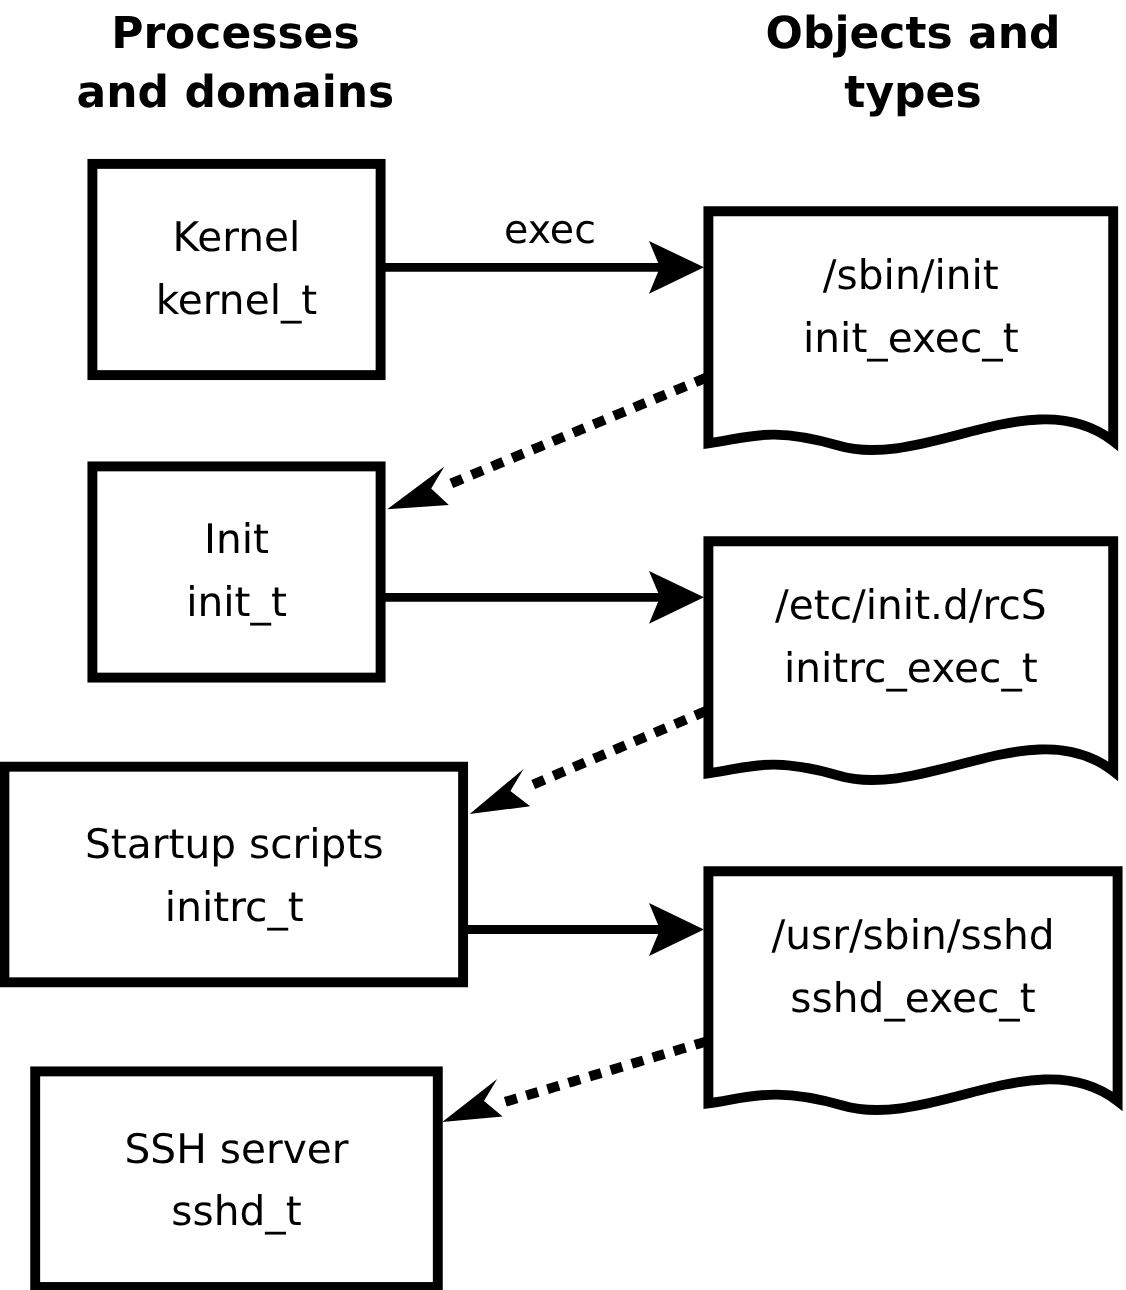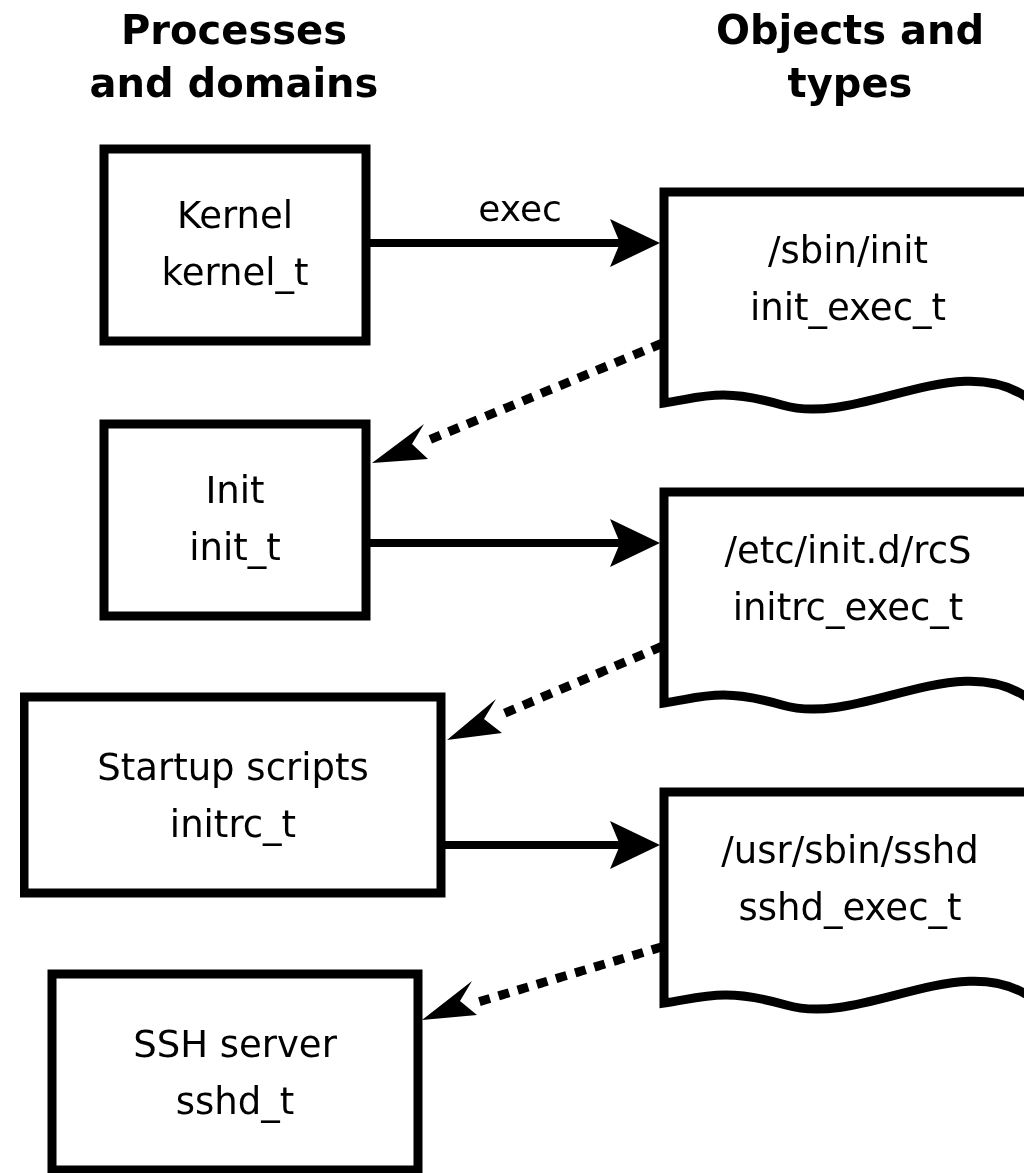--- a/index.html
+++ b/index.html
@@ -10,21 +10,20 @@
   body {
     width: 1024px;
     height: 1173px;
     font-family: "DejaVu Sans", "Liberation Sans", sans-serif;
     overflow: hidden;
   }
   #diagram-root {
     position: relative;
     width: 1000px;
     height: 1173px;
-    padding-left: 20px;
   }
   svg.diagram {
     display: block;
     width: 1024px;
     height: 1173px;
   }
   .col-header {
     font-family: "DejaVu Sans", "Liberation Sans", sans-serif;
     font-weight: bold;
     font-size: 40px;

